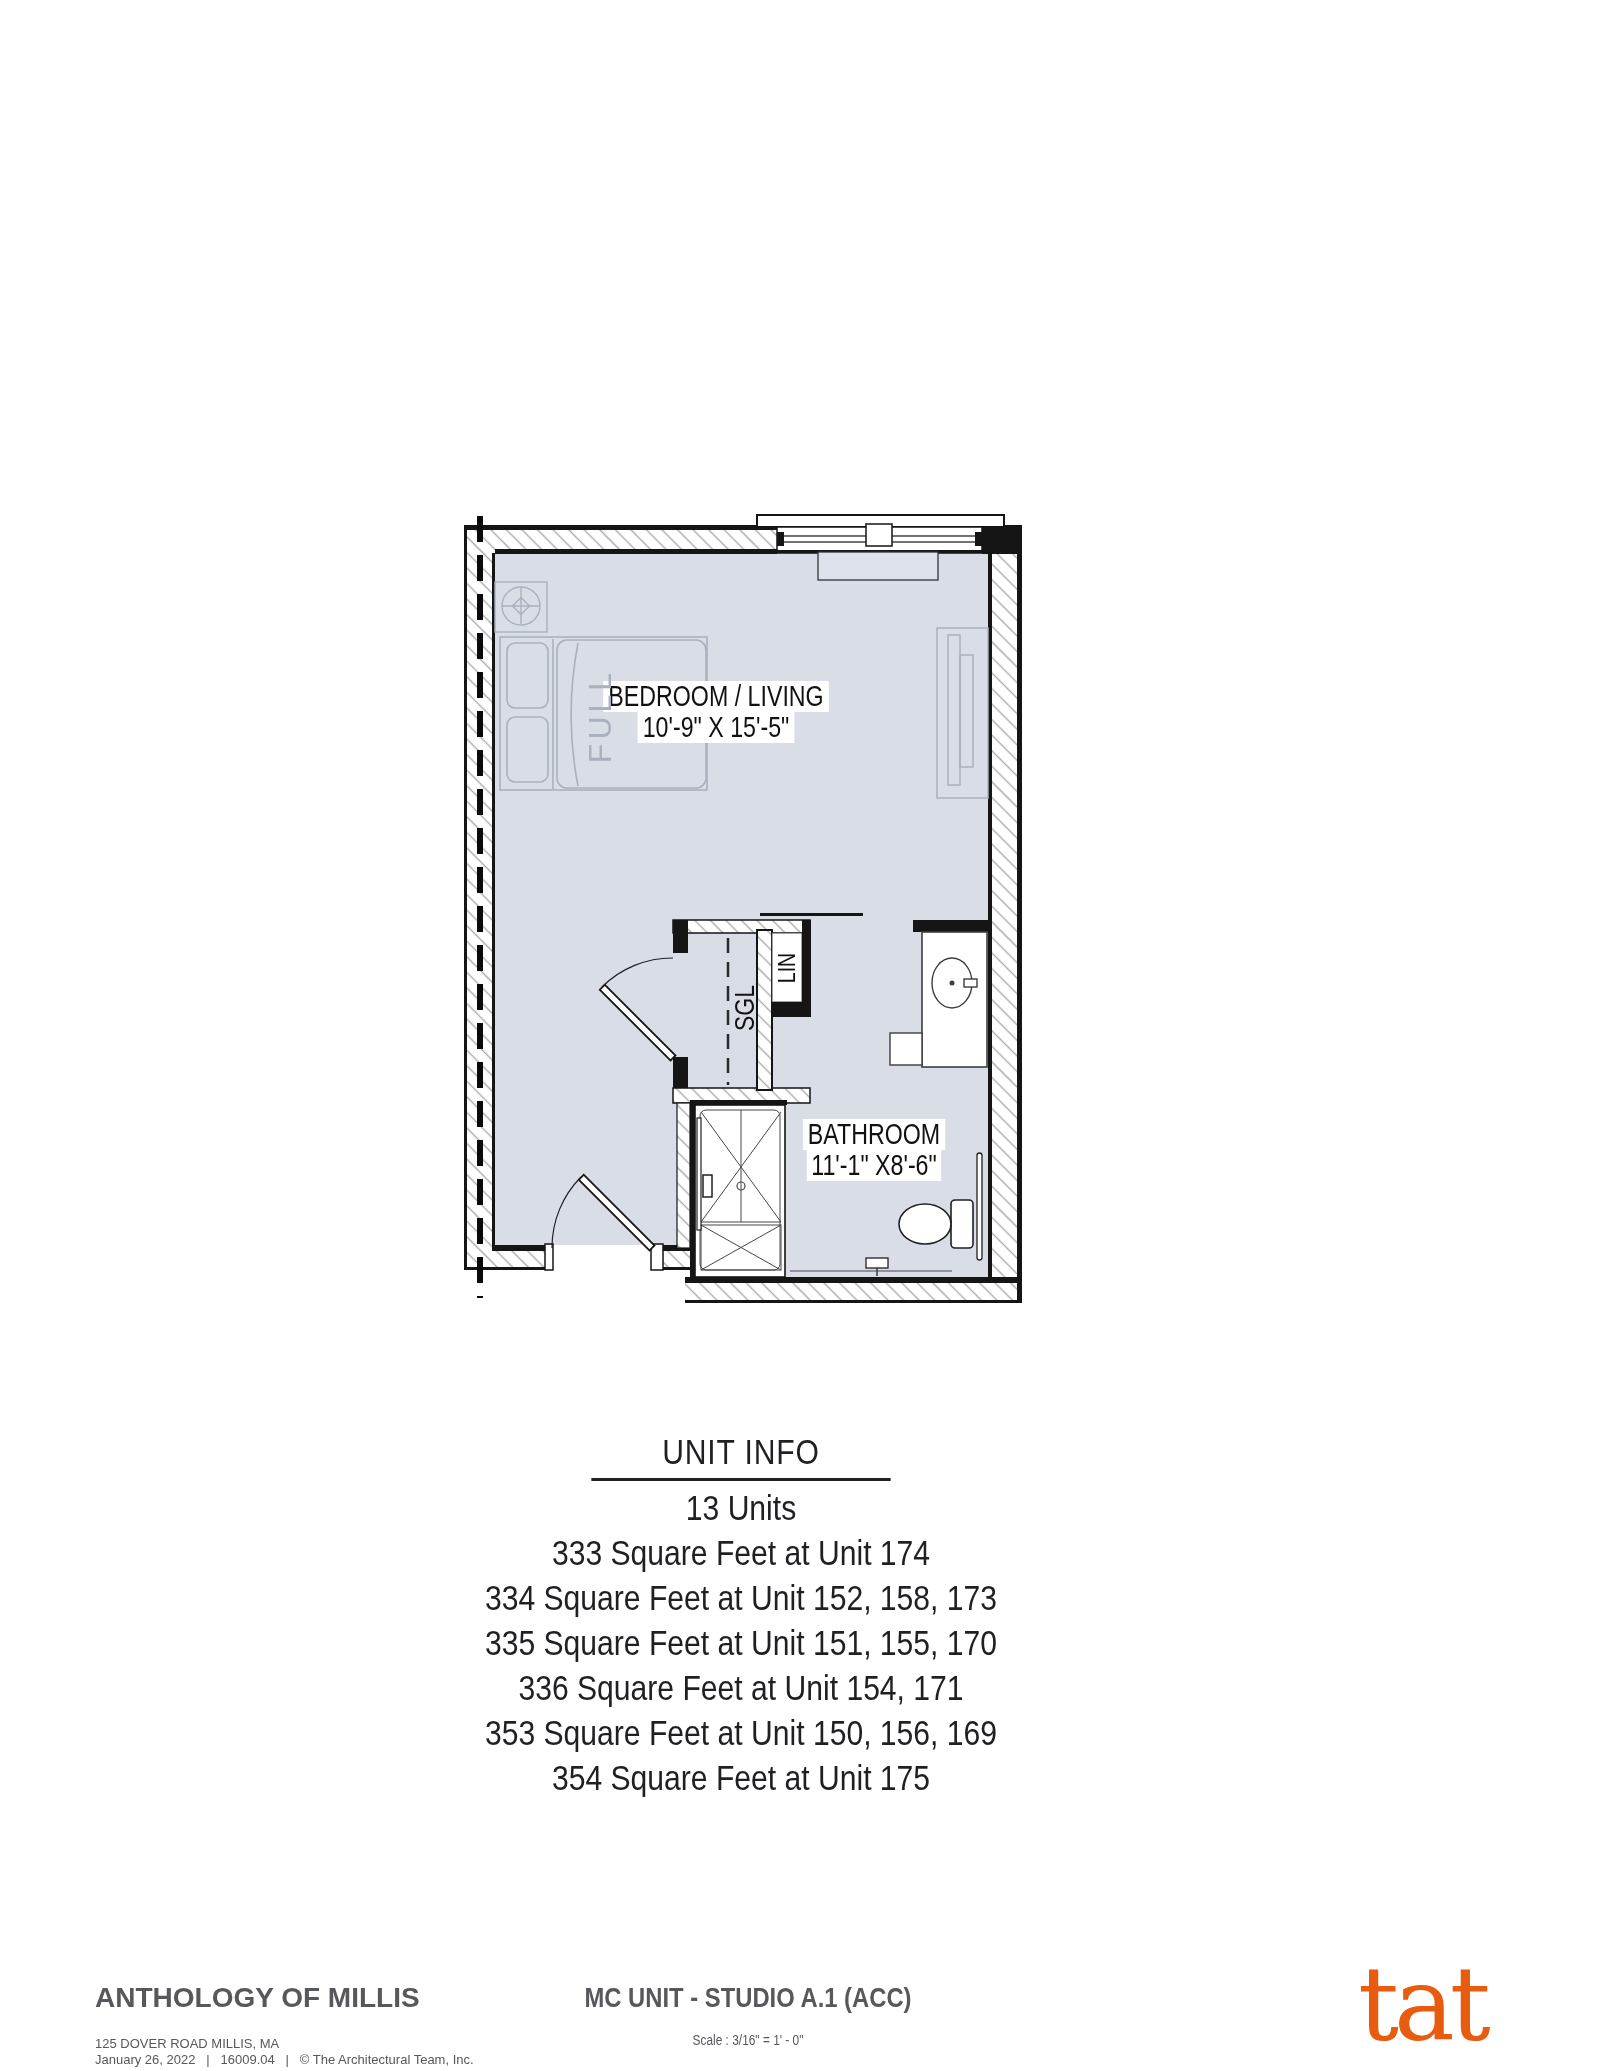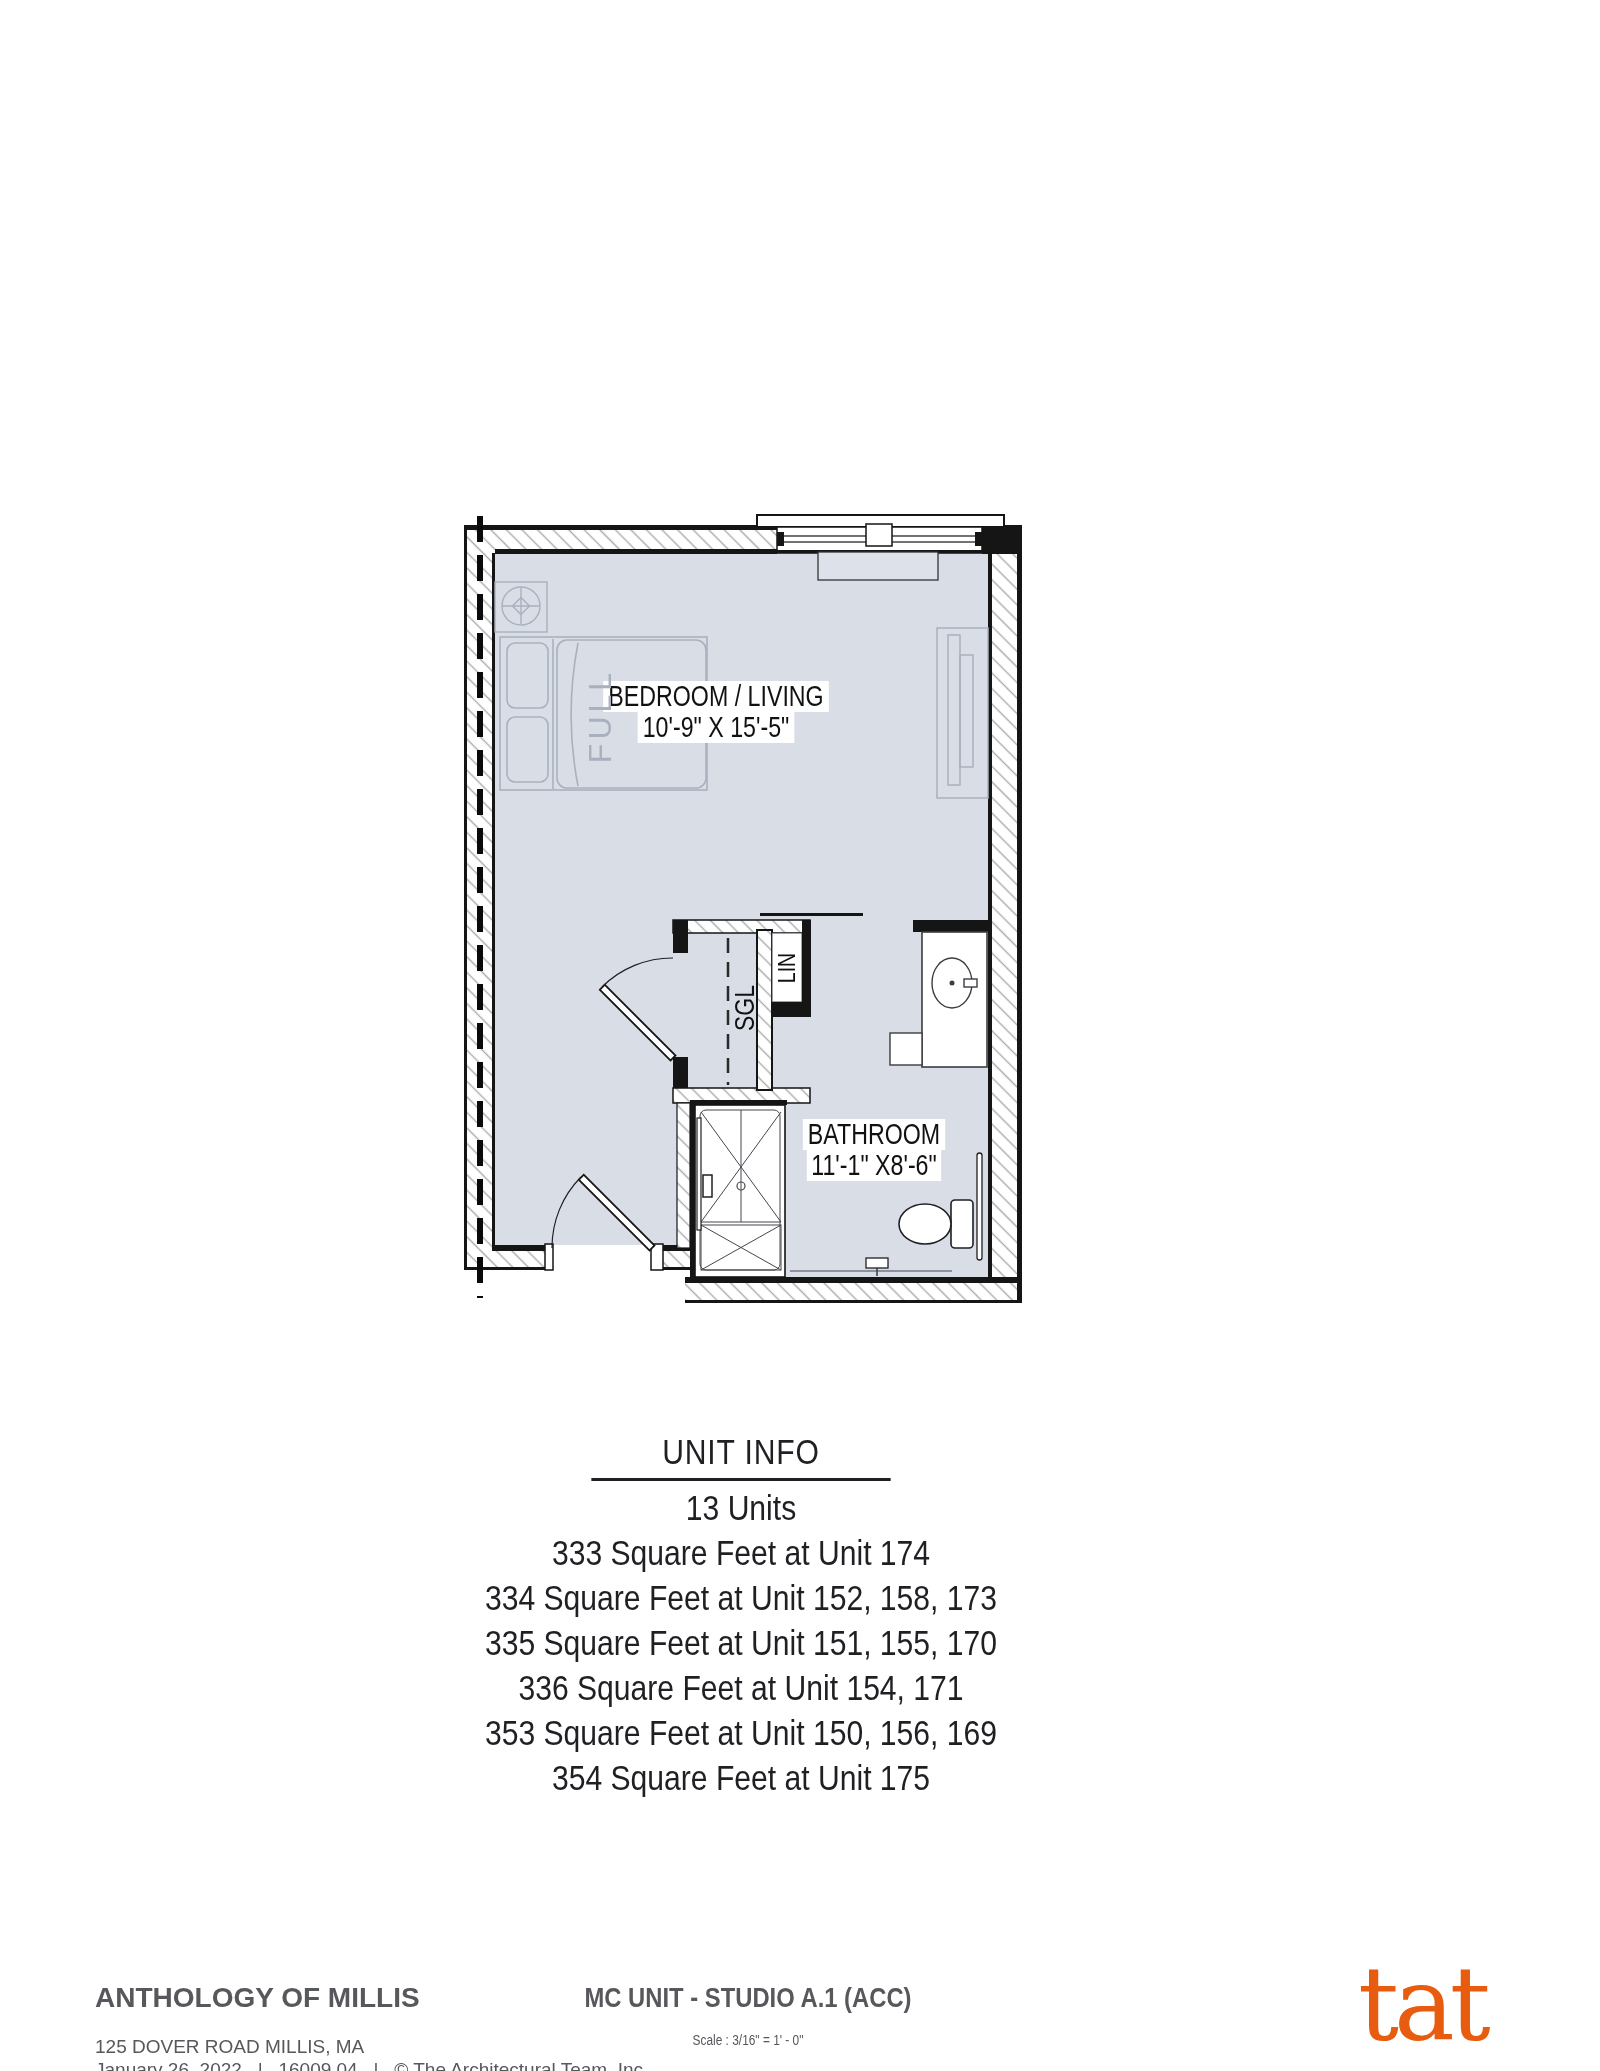--- a/index.html
+++ b/index.html
@@ -10,21 +10,21 @@
               font-size:29px;color:#111;white-space:nowrap;}
   .plan-label .bg{background:#ffffff;padding:0 6px;display:inline-block;}
   .rot-label{position:absolute;white-space:nowrap;}
   #unit-info{position:absolute;left:441px;top:1432px;width:600px;text-align:center;
              transform:scaleX(0.86);transform-origin:50% 0;}
   #unit-info .ui-title{font-size:35px;line-height:40px;letter-spacing:1px;}
   #unit-info .ui-rule{margin:6px auto 0 auto;width:348px;border-top:3px solid #1f2023;}
   #unit-info .ui-lines{margin-top:4px;font-size:35px;line-height:45px;}
   #footer{position:absolute;left:0;top:1944px;width:1600px;height:171px;color:#57585c;}
   .f-title{font-weight:bold;font-size:28px;letter-spacing:0px;white-space:nowrap;}
-  .f-small{font-size:19px;white-space:pre;}
+  .f-small{font-size:13px;white-space:pre;}
   #f-left{position:absolute;left:95px;top:38px;}
   #f-left .f-small{margin-top:1px;}
   #f-left .addr{margin-top:22px;}
   #f-center{position:absolute;left:448px;top:38px;width:600px;text-align:center;
             transform:scaleX(0.85);transform-origin:50% 0;}
   #f-center .f-small{margin-top:18px;font-size:14px;}
   #f-logo{position:absolute;left:1358px;top:10px;font-family:"DejaVu Serif",serif;
           font-weight:normal;font-size:102px;line-height:1;color:#e85c0f;letter-spacing:-5px;}
 </style>
 </head>

